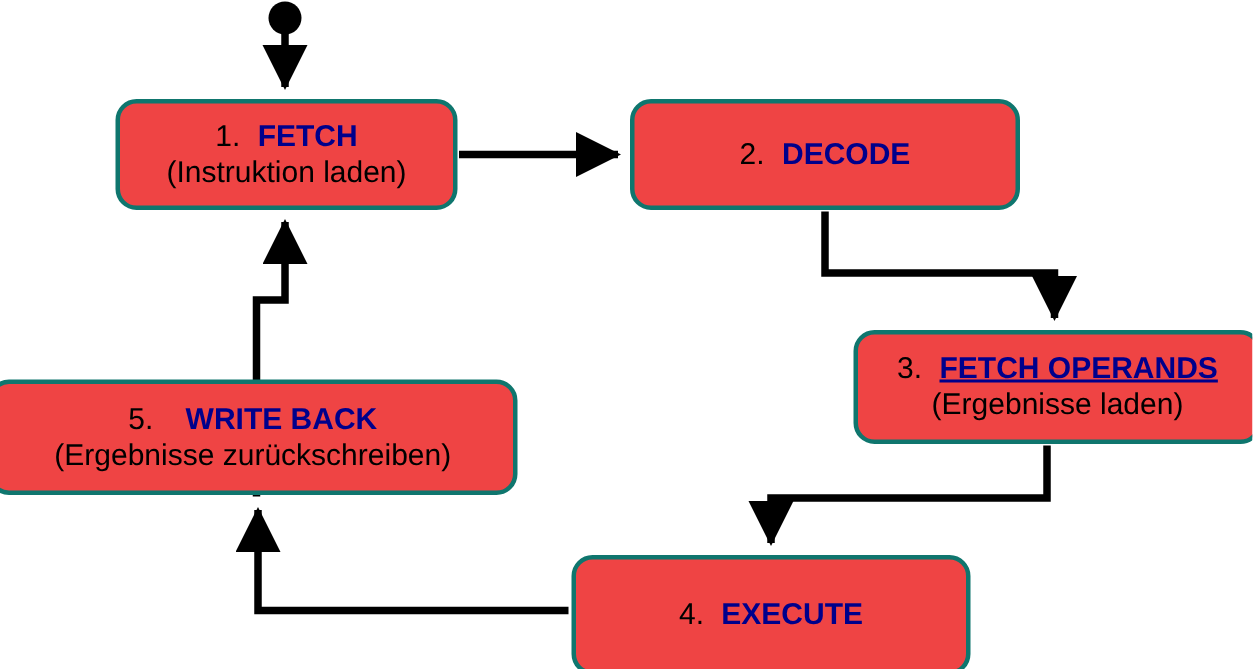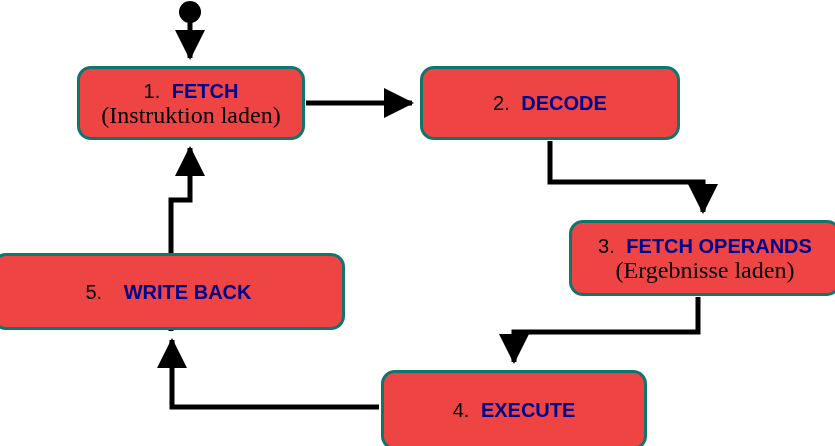--- a/index.html
+++ b/index.html
@@ -40,25 +40,24 @@
     font-size: 20px;
     line-height: 24px;
     color: #000000;
     white-space: nowrap;
   }
   .node-title .kw {
     color: #00008b;
     font-weight: bold;
   }
   .node-sub {
-    font-size: 24px;
+    font-size: 20px;
     line-height: 24px;
     color: #000000;
     white-space: nowrap;
-    font-family: Liberation Serif, serif;
   }
   
   #node-fetch        { left: 77px;  top: 66px;  width: 228px; height: 74px; }
   #node-decode       { left: 420px; top: 66px;  width: 260px; height: 74px; }
   #node-fetch-ops    { left: 569px; top: 220px; width: 272px; height: 76px; }
   #node-write-back   { left: -8px;  top: 253px; width: 353px; height: 77px; }
   #node-execute      { left: 381px; top: 370px; width: 266px; height: 80px; }
   .start-dot {
     position: absolute;
     left: 179px;
@@ -108,30 +107,31 @@
   <div class="node" id="node-decode">
     <div class="node-title">
       <span>2.</span>
       <span class="kw" style="margin-left: 6px;">DECODE</span>
     </div>
   </div>
 
   <div class="node" id="node-fetch-ops">
     <div class="node-title">
       <span>3.</span>
-      <span class="kw" style="margin-left: 6px;">FETCH OPERANDS</span>
+      <span class="kw" style="margin-left: 6px; text-decoration: underline;">FETCH OPERANDS</span>
     </div>
     <div class="node-sub">(Ergebnisse laden)</div>
   </div>
 
   <div class="node" id="node-write-back">
     <div class="node-title">
       <span>5.</span>
       <span class="kw" style="margin-left: 16px;">WRITE BACK</span>
     </div>
+    <div class="node-sub">(Ergebnisse zurückschreiben)</div>
   </div>
 
   <div class="node" id="node-execute">
     <div class="node-title">
       <span>4.</span>
       <span class="kw" style="margin-left: 6px;">EXECUTE</span>
     </div>
   </div>
 
 </div>

